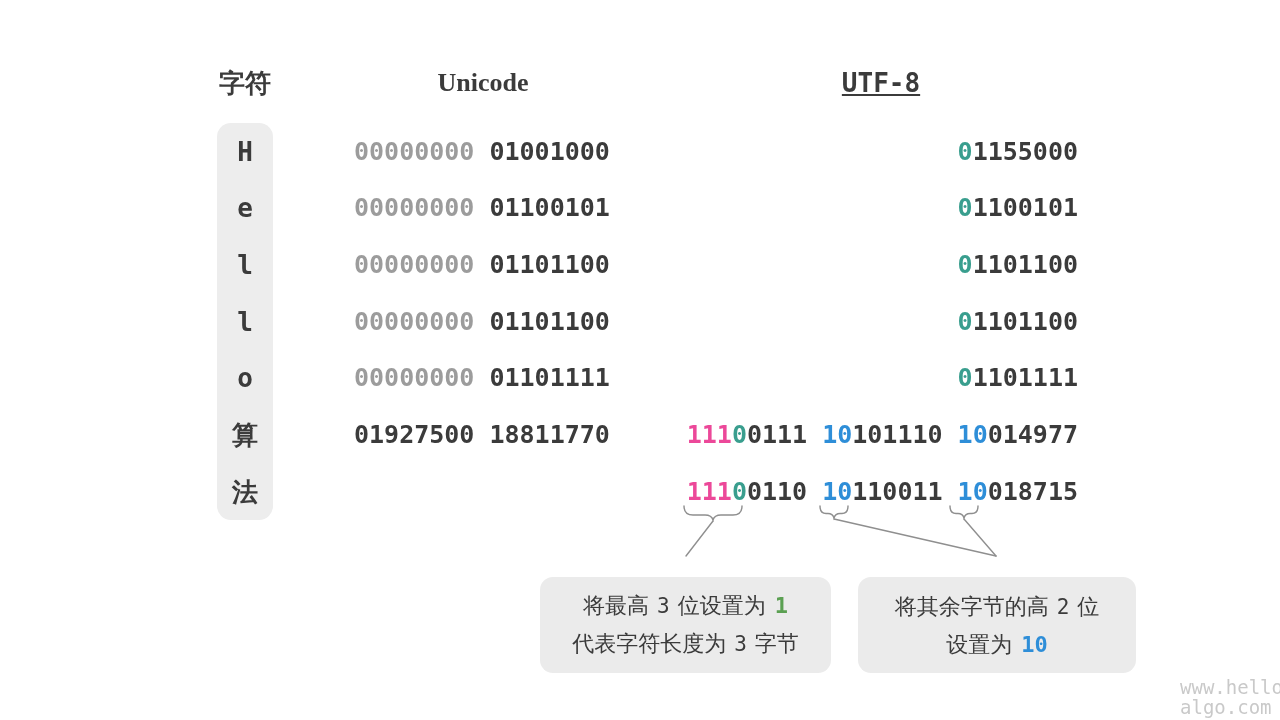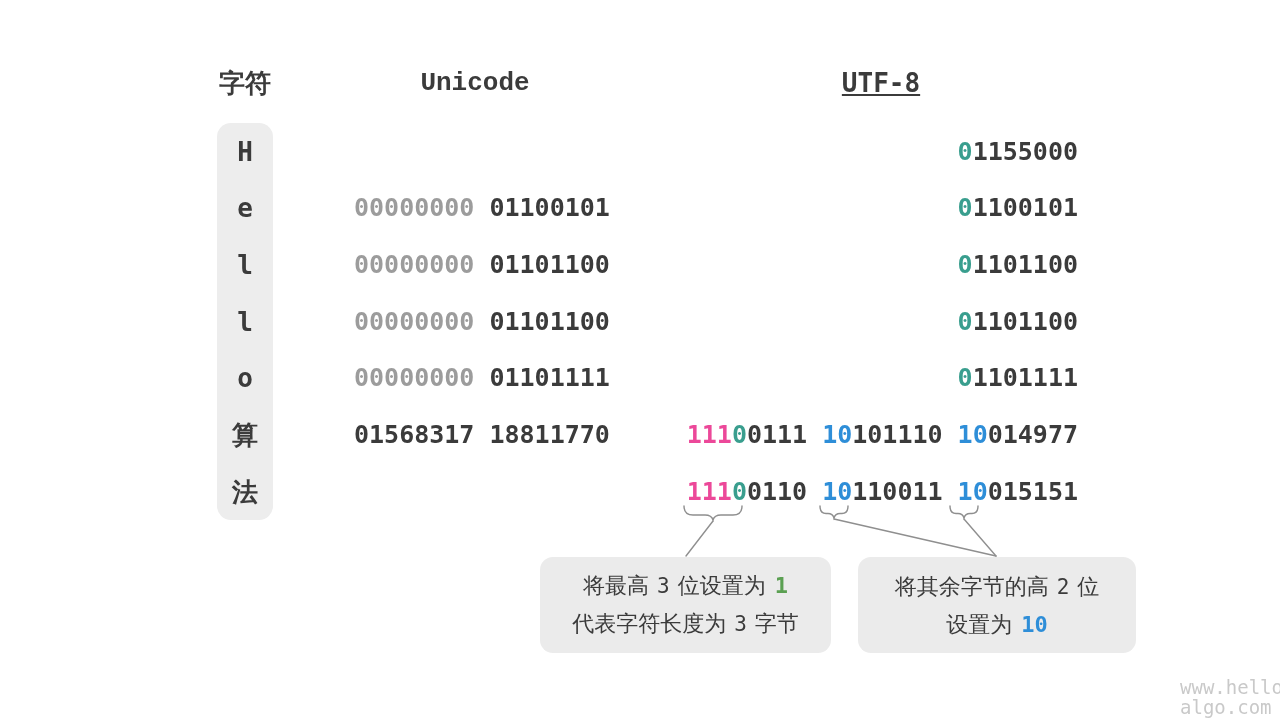--- a/index.html
+++ b/index.html
@@ -1,39 +1,39 @@
 <!DOCTYPE html>
 <html><head>
 <meta charset="utf-8">
 <style>
   html,body{margin:0;padding:0;background:#fff;}
   .stage{position:relative;width:1280px;height:720px;background:#ffffff;overflow:hidden;
          font-family:"Liberation Sans",sans-serif;}
   .hdr{position:absolute;top:67px;height:32px;line-height:32px;font-weight:bold;
        font-size:26px;color:#3b3b3b;text-align:center;}
   .hdr-char{left:217px;width:56px;}
-  .hdr-unicode{left:346px;width:258px;font-family:Liberation Mono, monospace;}
+  .hdr-unicode{left:354px;width:258px;font-family:Liberation Serif, serif;}
   .hdr-utf8{left:684px;width:394px;font-family:"DejaVu Sans Mono",monospace;text-decoration:underline;}
   .charcol-bg{position:absolute;left:217px;top:123px;width:56px;height:397px;
               background:#ededed;border-radius:14px;}
   .cell{position:absolute;height:32px;line-height:32px;}
   .char-cell{left:217px;width:56px;text-align:center;font-weight:bold;font-size:26px;
              color:#3b3b3b;font-family:"DejaVu Sans Mono",monospace;}
   .bits{font-family:"DejaVu Sans Mono",monospace;font-weight:bold;font-size:25px;
         color:#3b3b3b;white-space:pre;}
   .u-cell{left:354px;width:270px;text-align:left;}
   .f-cell{left:684px;width:394px;text-align:right;}
   .byte{display:inline-block;}
   .byte + .byte{margin-left:15px;}
   .gray{color:#9c9c9c;}
   .green{color:#ec4899;}
   .teal{color:#399e8e;}
   .blue{color:#2e8ed8;}
   .overlay{position:absolute;left:0;top:0;width:1280px;height:720px;pointer-events:none;}
-  .box{position:absolute;top:557px;height:96px;background:#ebebeb;border-radius:13px;
+  .box{position:absolute;top:577px;height:96px;background:#ebebeb;border-radius:13px;
        display:flex;flex-direction:column;justify-content:center;align-items:center;
        color:#3b3b3b;font-size:22px;}
   .box-left{left:540px;width:291px;}
   .box-right{left:858px;width:278px;}
   .line{line-height:37px;white-space:pre;}
   .num{font-family:"DejaVu Sans Mono",monospace;font-size:21px;margin:0 8px;}
   .hl{font-family:"DejaVu Sans Mono",monospace;font-weight:bold;font-size:22px;margin-left:9px;}
   .hl-green{color:#5ba052;}
   .hl-blue{color:#2e8ed8;}
   .watermark{position:absolute;left:1138px;top:677px;height:20px;line-height:20px;
@@ -47,44 +47,45 @@
 
 <div class="stage">
 
   <div class="hdr hdr-char">字符</div>
   <div class="hdr hdr-unicode">Unicode</div>
   <div class="hdr hdr-utf8">UTF-8</div>
 
   <div class="charcol-bg"></div>
 
   <div class="cell char-cell r0">H</div>
+  <div class="cell bits u-cell r0"><span class="byte gray">00000000</span><span class="byte">01001000</span></div>
   <div class="cell bits f-cell r0"><span class="byte"><span class="teal">0</span><span>1155000</span></span></div>
 
   <div class="cell char-cell r1">e</div>
   <div class="cell bits u-cell r1"><span class="byte gray">00000000</span><span class="byte">01100101</span></div>
   <div class="cell bits f-cell r1"><span class="byte"><span class="teal">0</span><span>1100101</span></span></div>
 
   <div class="cell char-cell r2">l</div>
   <div class="cell bits u-cell r2"><span class="byte gray">00000000</span><span class="byte">01101100</span></div>
   <div class="cell bits f-cell r2"><span class="byte"><span class="teal">0</span><span>1101100</span></span></div>
 
   <div class="cell char-cell r3">l</div>
   <div class="cell bits u-cell r3"><span class="byte gray">00000000</span><span class="byte">01101100</span></div>
   <div class="cell bits f-cell r3"><span class="byte"><span class="teal">0</span><span>1101100</span></span></div>
 
   <div class="cell char-cell r4">o</div>
   <div class="cell bits u-cell r4"><span class="byte gray">00000000</span><span class="byte">01101111</span></div>
   <div class="cell bits f-cell r4"><span class="byte"><span class="teal">0</span><span>1101111</span></span></div>
 
   <div class="cell char-cell r5">算</div>
-  <div class="cell bits u-cell r5"><span class="byte">01568317</span><span class="byte">18811770</span></div>
+  <div class="cell bits u-cell r5"><span class="byte">01927500</span><span class="byte">18811770</span></div>
   <div class="cell bits f-cell r5"><span class="byte"><span class="green">111</span><span class="teal">0</span><span>0111</span></span><span class="byte"><span class="blue">10</span><span>101110</span></span><span class="byte"><span class="blue">10</span><span>014977</span></span></div>
 
   <div class="cell char-cell r6">法</div>
-  <div class="cell bits f-cell r6"><span class="byte"><span class="green">111</span><span class="teal">0</span><span>0110</span></span><span class="byte"><span class="blue">10</span><span>110011</span></span><span class="byte"><span class="blue">10</span><span>015151</span></span></div>
+  <div class="cell bits f-cell r6"><span class="byte"><span class="green">111</span><span class="teal">0</span><span>0110</span></span><span class="byte"><span class="blue">10</span><span>110011</span></span><span class="byte"><span class="blue">10</span><span>018715</span></span></div>
 
   <svg class="overlay" viewBox="0 0 1280 720" xmlns="http://www.w3.org/2000/svg">
     <g fill="none" stroke="#8f8f8f" stroke-width="1.4" stroke-linecap="round">
       <path d="M684,506 C684,512 687,515 693,515 L705,515 C710,515 712,516.5 713,520 C714,516.5 716,515 721,515 L733,515 C739,515 742,512 742,506"></path>
       <path d="M820,506 C820,511 822,513.5 826,513.5 L828,513.5 C831,513.5 833,514.5 834,518 C835,514.5 837,513.5 840,513.5 L842,513.5 C846,513.5 848,511 848,506"></path>
       <path d="M950,506 C950,511 952,513.5 956,513.5 L958,513.5 C961,513.5 963,514.5 964,518 C965,514.5 967,513.5 970,513.5 L972,513.5 C976,513.5 978,511 978,506"></path>
       <path d="M713,521 L686,556"></path>
       <path d="M834,519 L996,556"></path>
       <path d="M964,519 L996,556"></path>
     </g>

